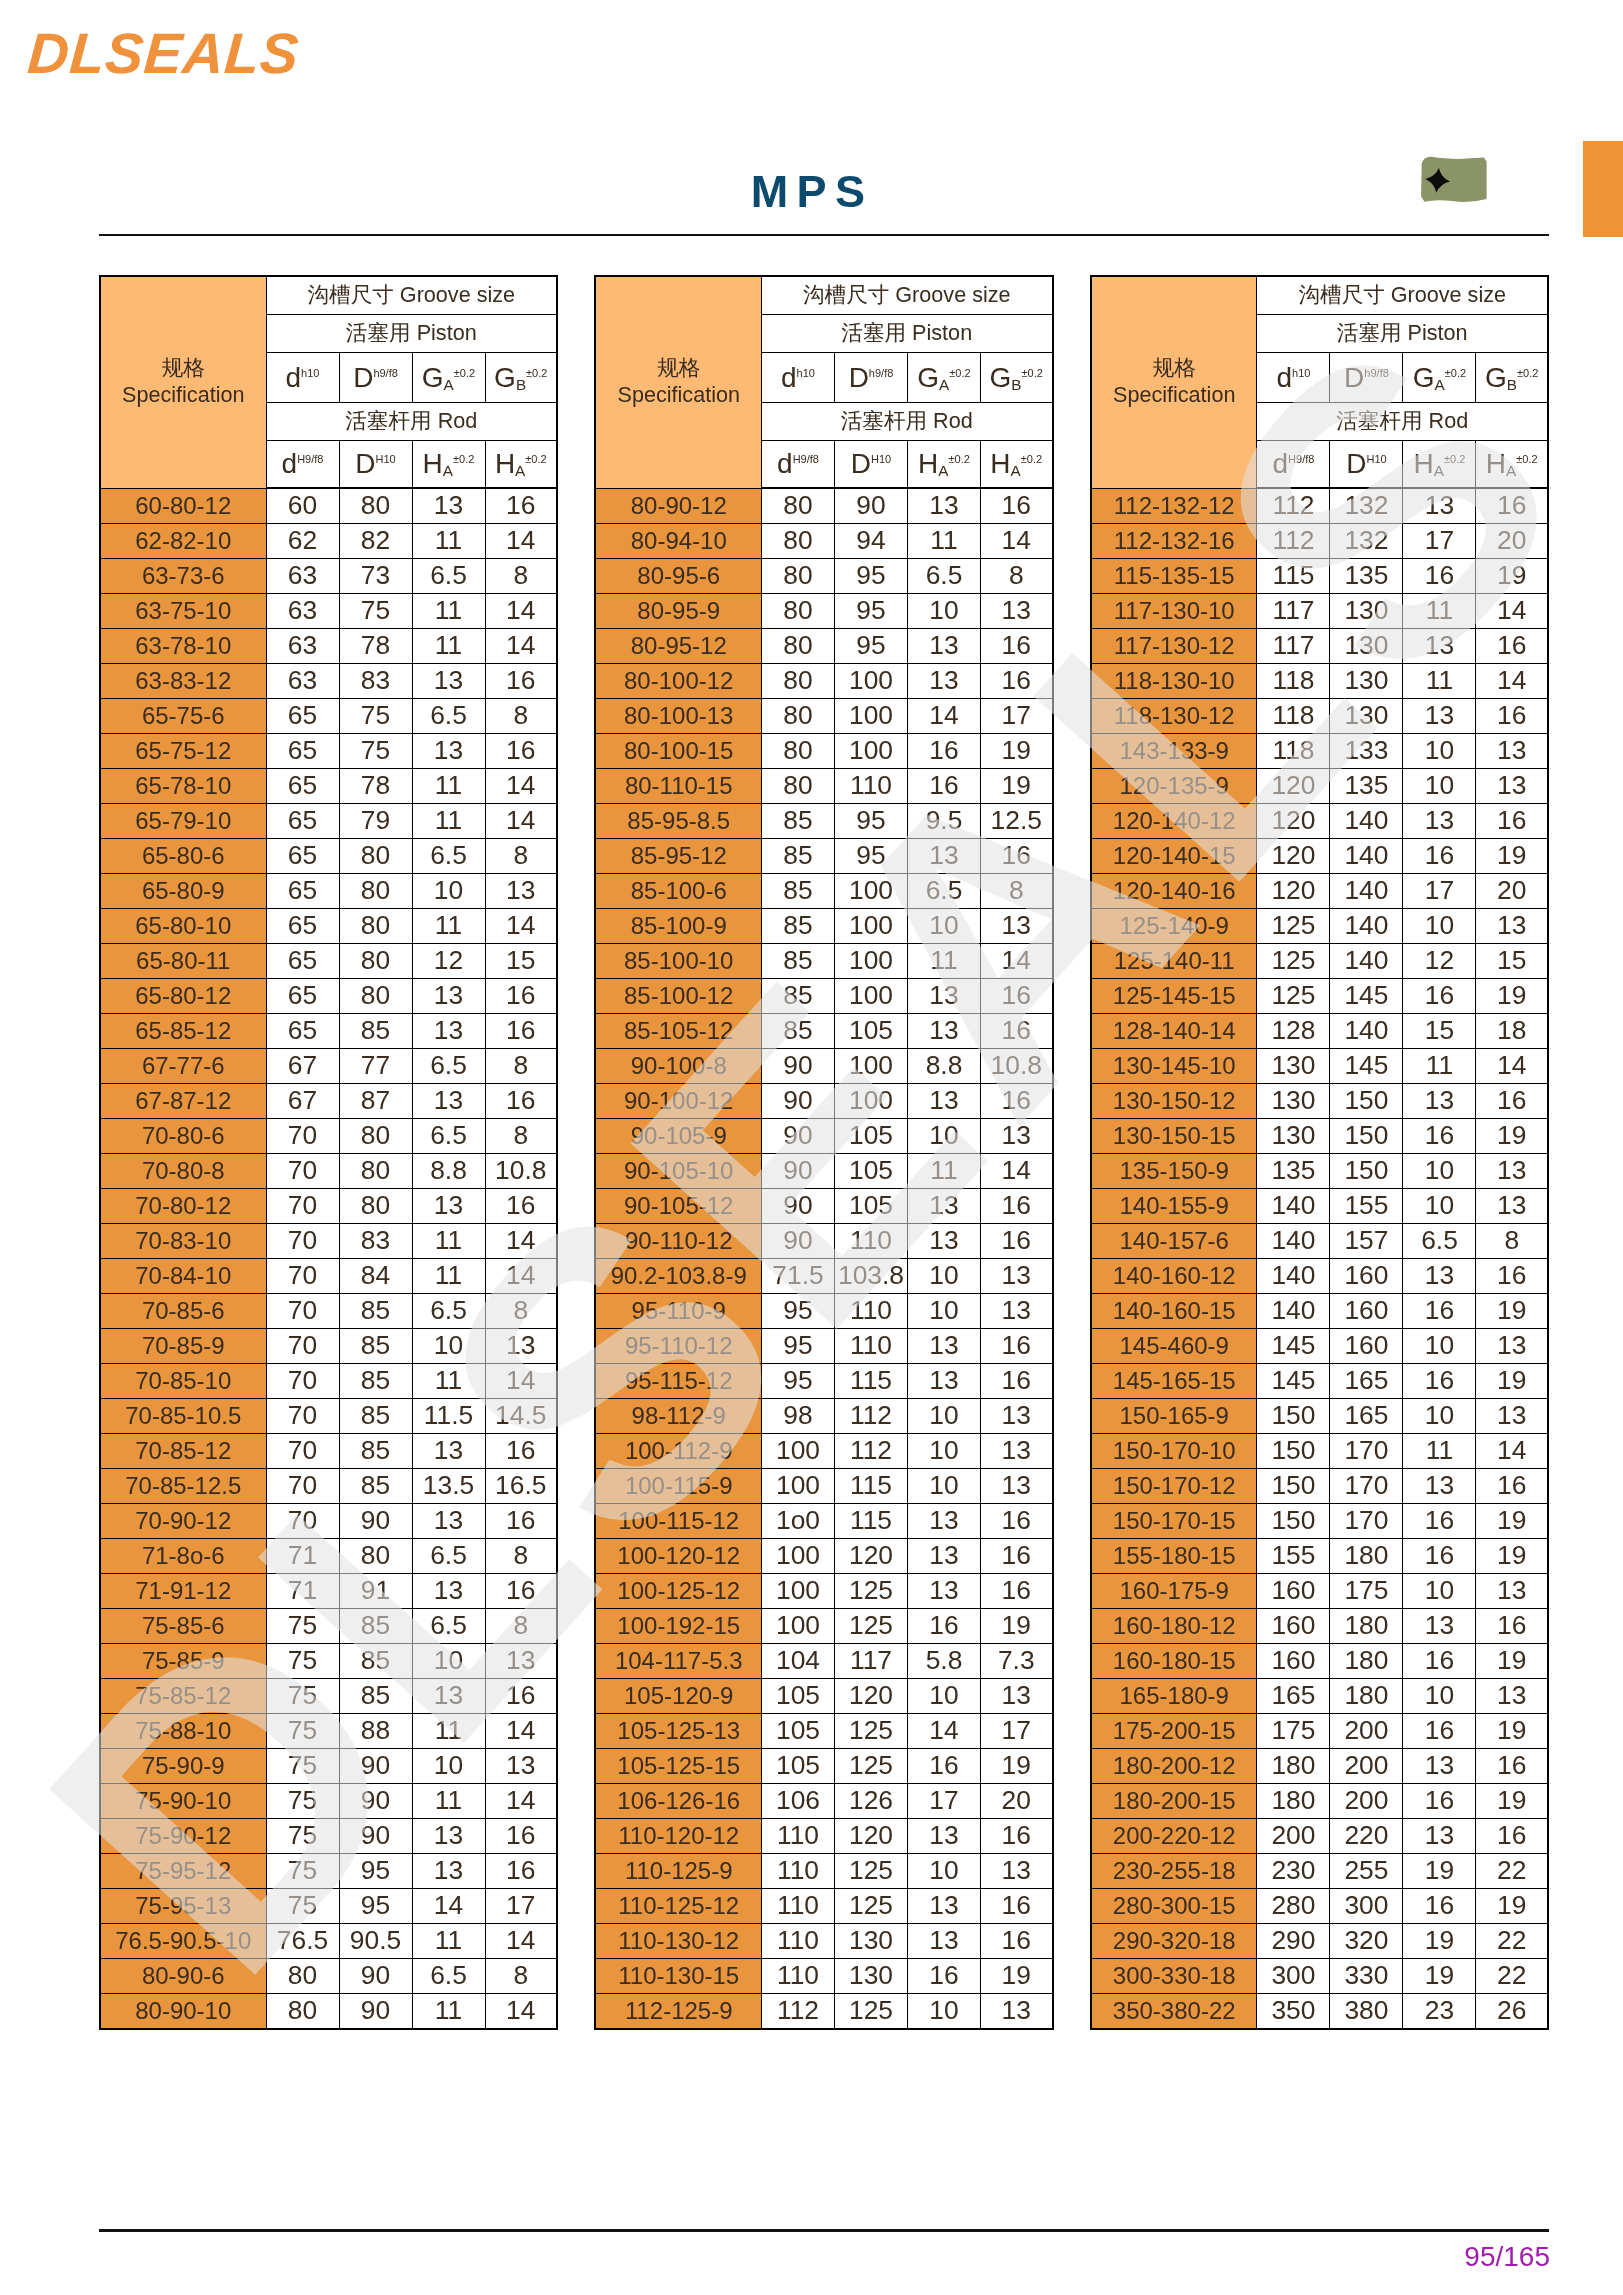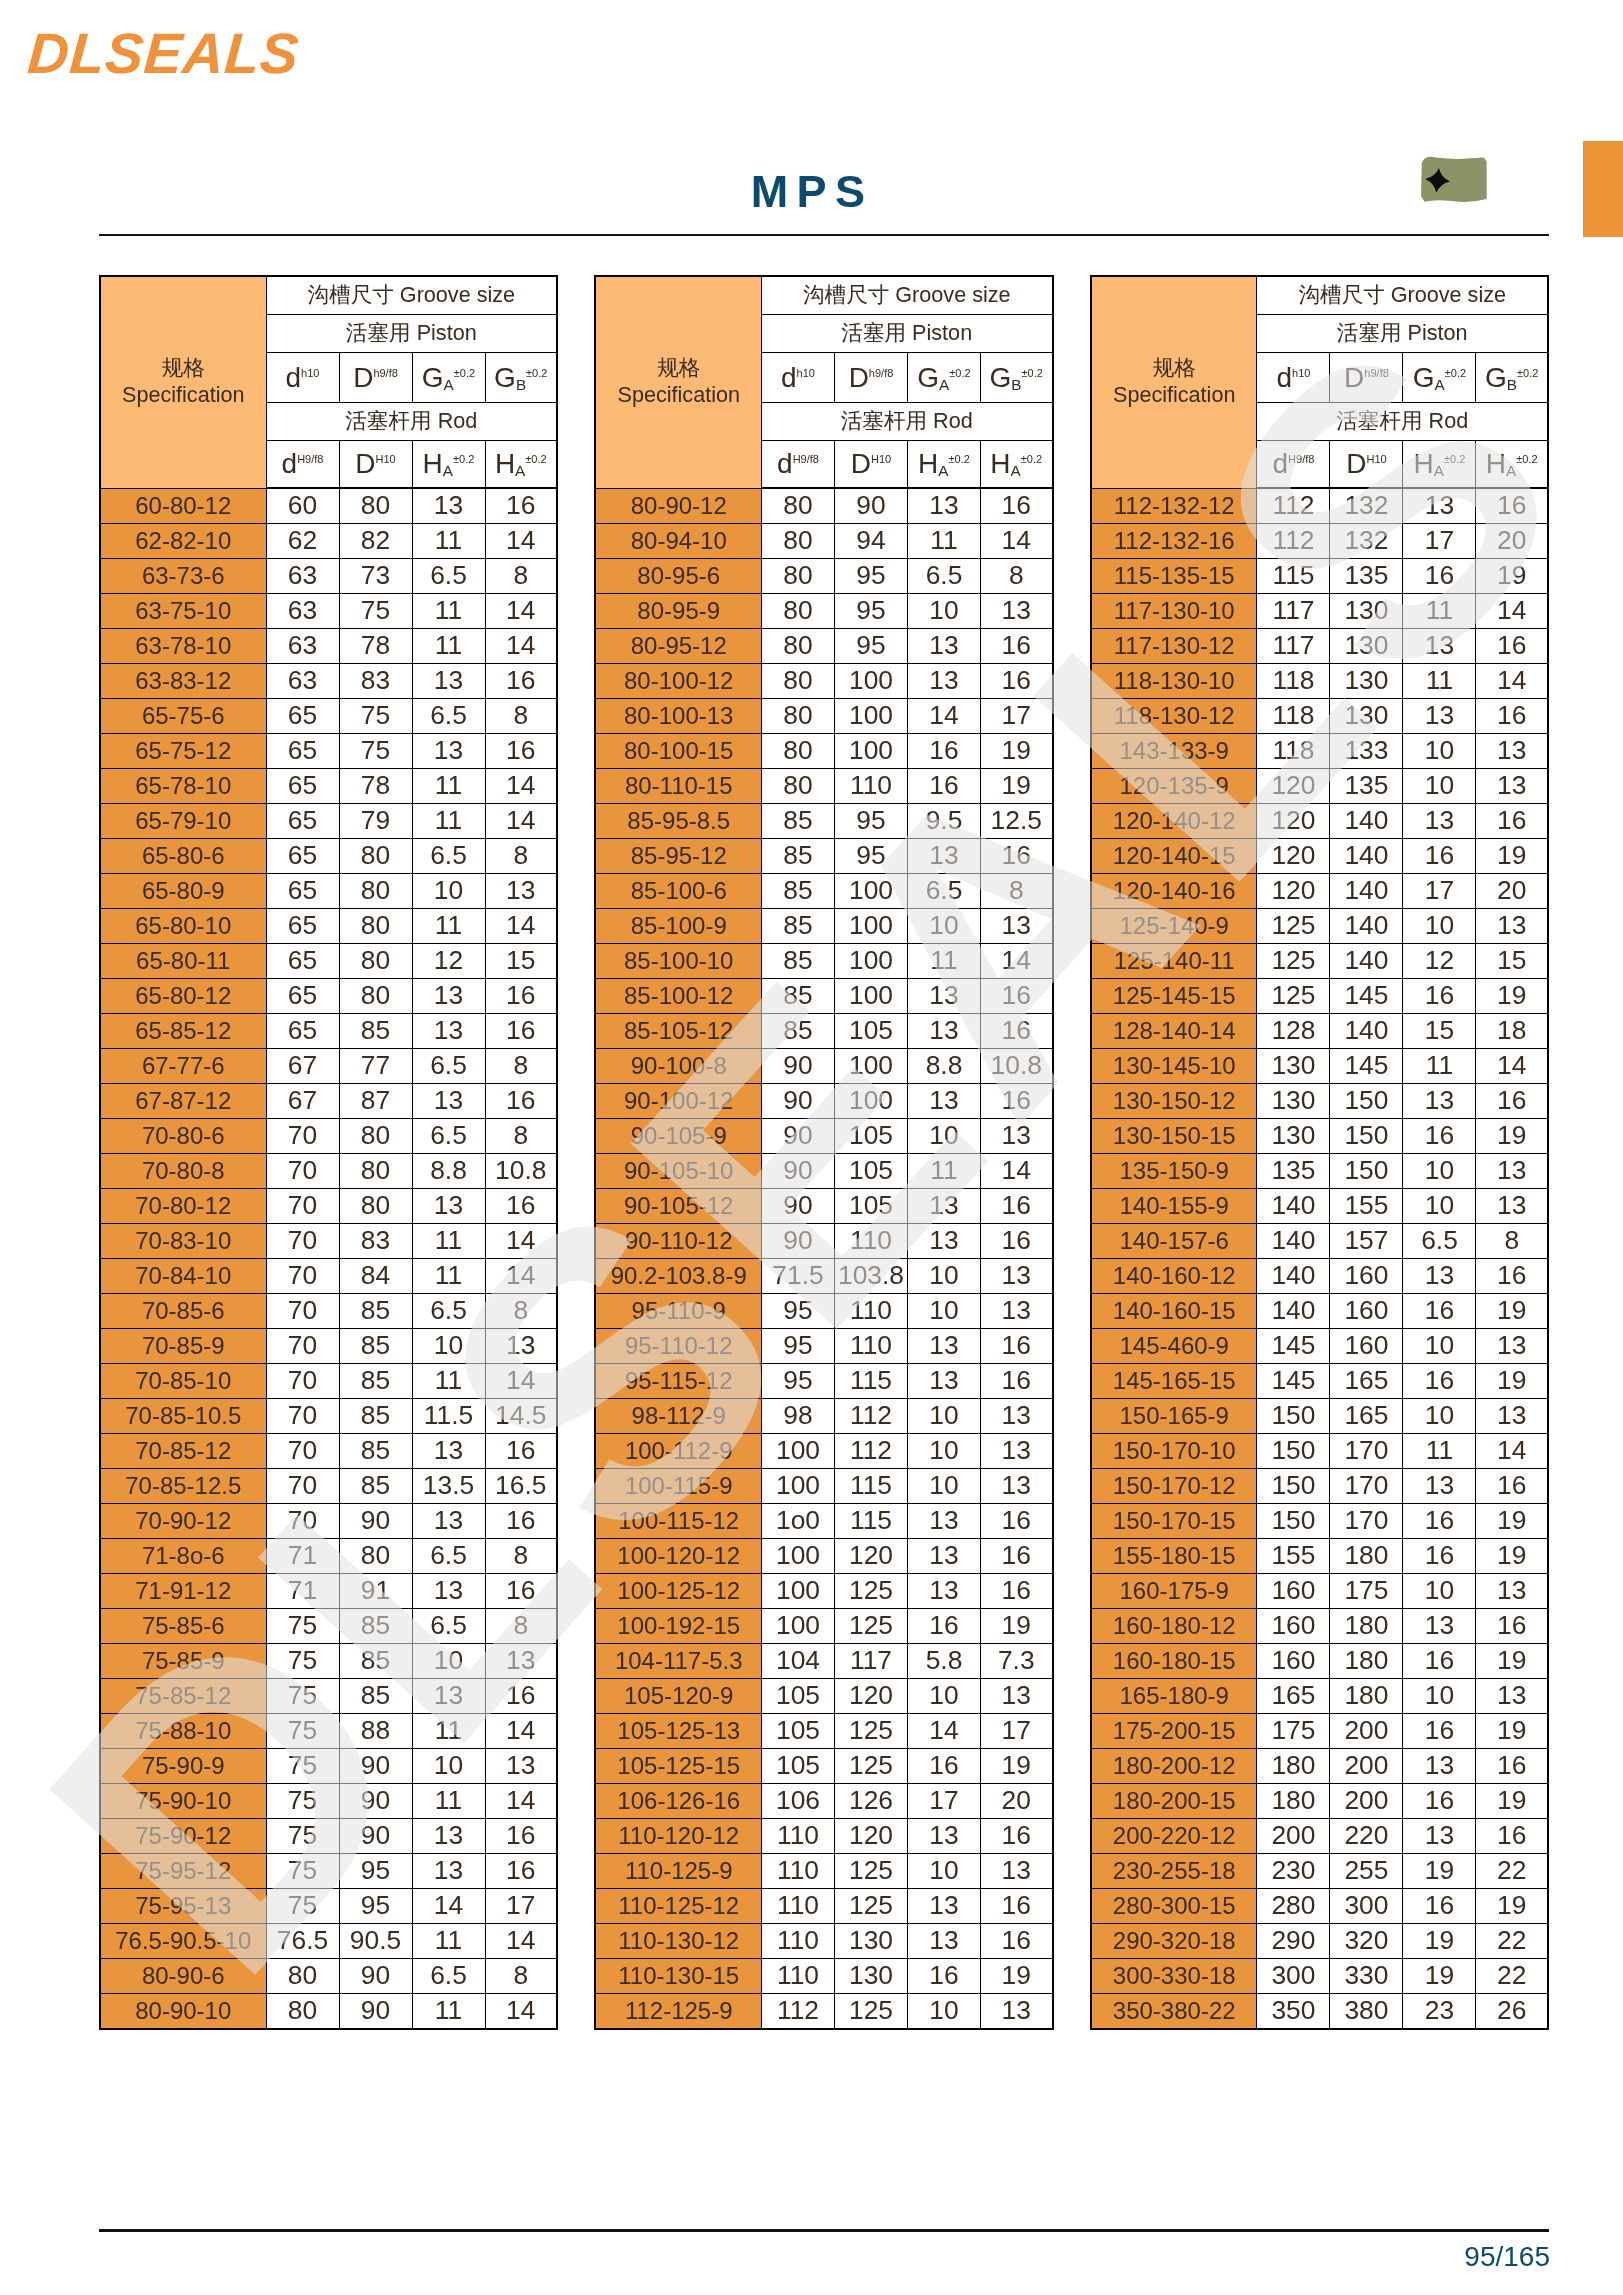--- a/index.html
+++ b/index.html
@@ -10,21 +10,21 @@
   .title{position:absolute;left:0;top:166px;width:100%;text-align:center;font-size:45px;
         font-weight:600;letter-spacing:8.3px;color:#0c4a6e;}
   .title-rule{position:absolute;left:99px;top:234px;width:1450px;height:2.1px;background:#111;}
   .seal-icon{position:absolute;left:1416px;top:152px;}
   .side-tab{position:absolute;left:1583px;top:141px;width:40px;height:96px;background:#EF9337;}
   .tables{position:absolute;left:99px;top:275px;width:1450px;display:flex;justify-content:space-between;z-index:1;}
   .watermark{position:absolute;left:50%;top:50%;transform:translate(-50%,-50%) rotate(-48deg);
         font-size:403px;font-weight:800;letter-spacing:21px;white-space:nowrap;
         color:rgba(226,226,226,0.55);z-index:5;pointer-events:none;}
   .footer-rule{position:absolute;left:99px;top:2229px;width:1450px;height:2.8px;background:#111;z-index:6;}
-  .page-number{position:absolute;right:74px;top:2241px;font-size:28px;color:#0c4a6e;z-index:6;}
+  .page-number{position:absolute;right:74px;top:2241px;font-size:28px;color:#a21caf;z-index:6;}
 
   table.spec{border-collapse:collapse;table-layout:fixed;width:458px;border:2.1px solid #000;background:#fff;}
   .spec td{border:1.4px solid #000;text-align:center;vertical-align:middle;padding:0;
         color:#3A2C1F;line-height:1.05;overflow:hidden;}
   tr.hrA td{height:37px;font-size:21.6px;}
   tr.hrB td{height:37px;font-size:21.6px;}
   tr.hrC td{height:49px;}
   tr.hrD td{height:37px;font-size:21.6px;}
   tr.hrE td{height:46px;border-bottom:2.8px solid #000;}
   td.spec-name{background:#fdba74;font-size:24px;font-weight:400;line-height:1.25;}

